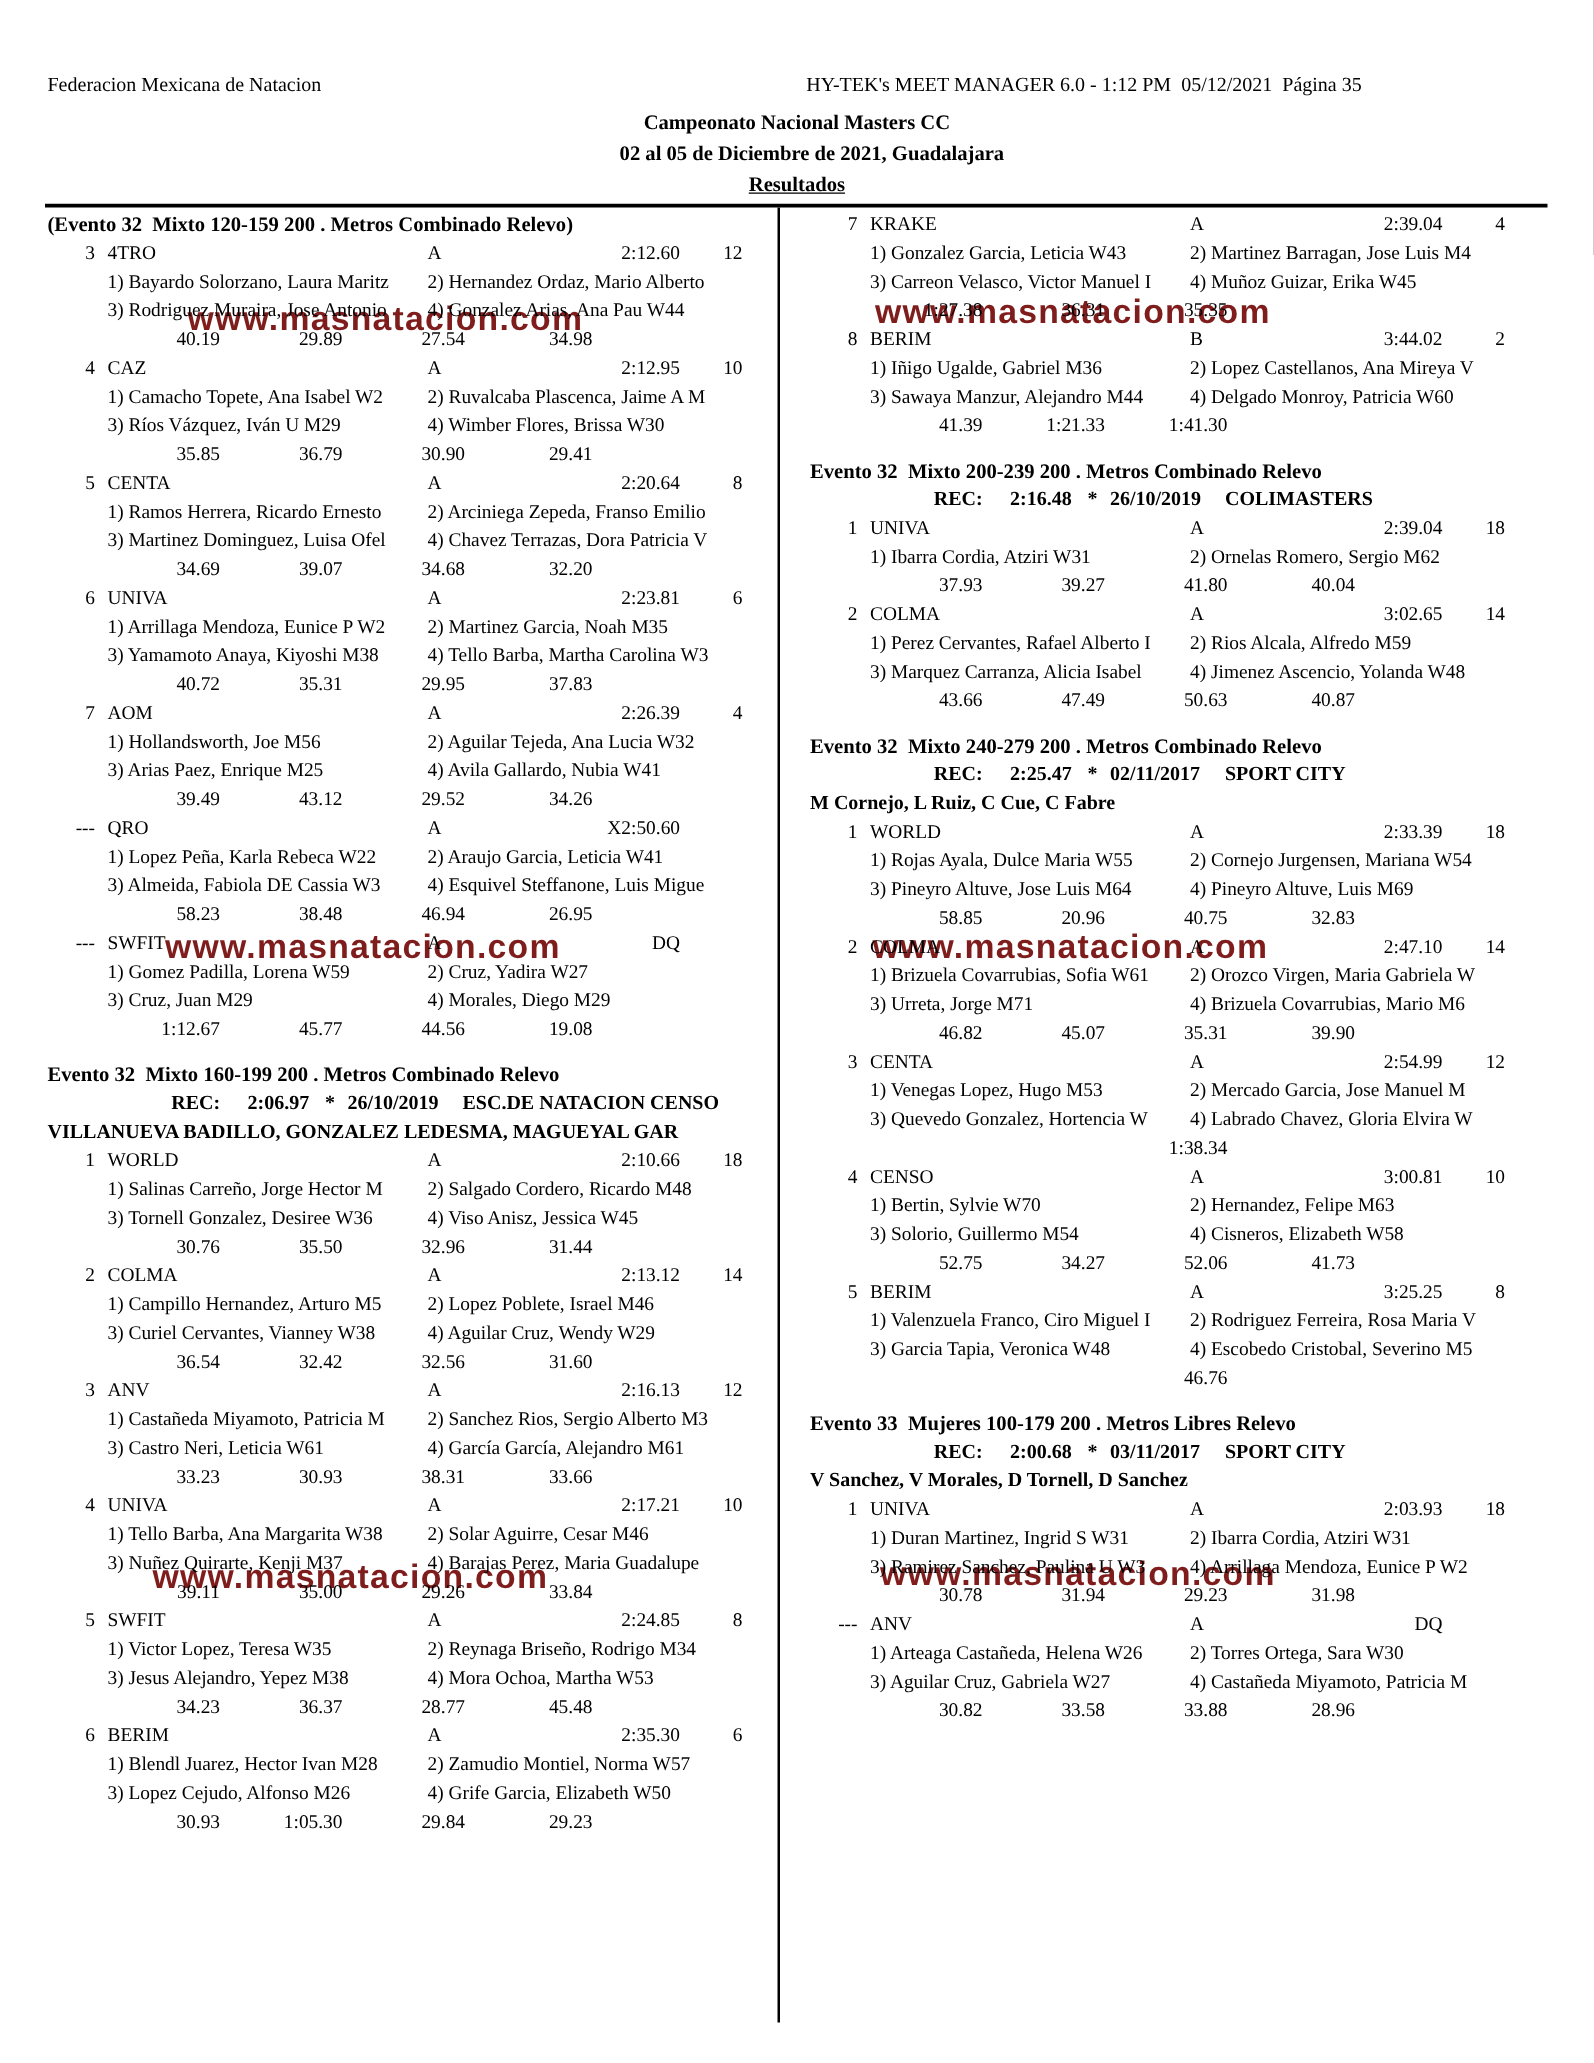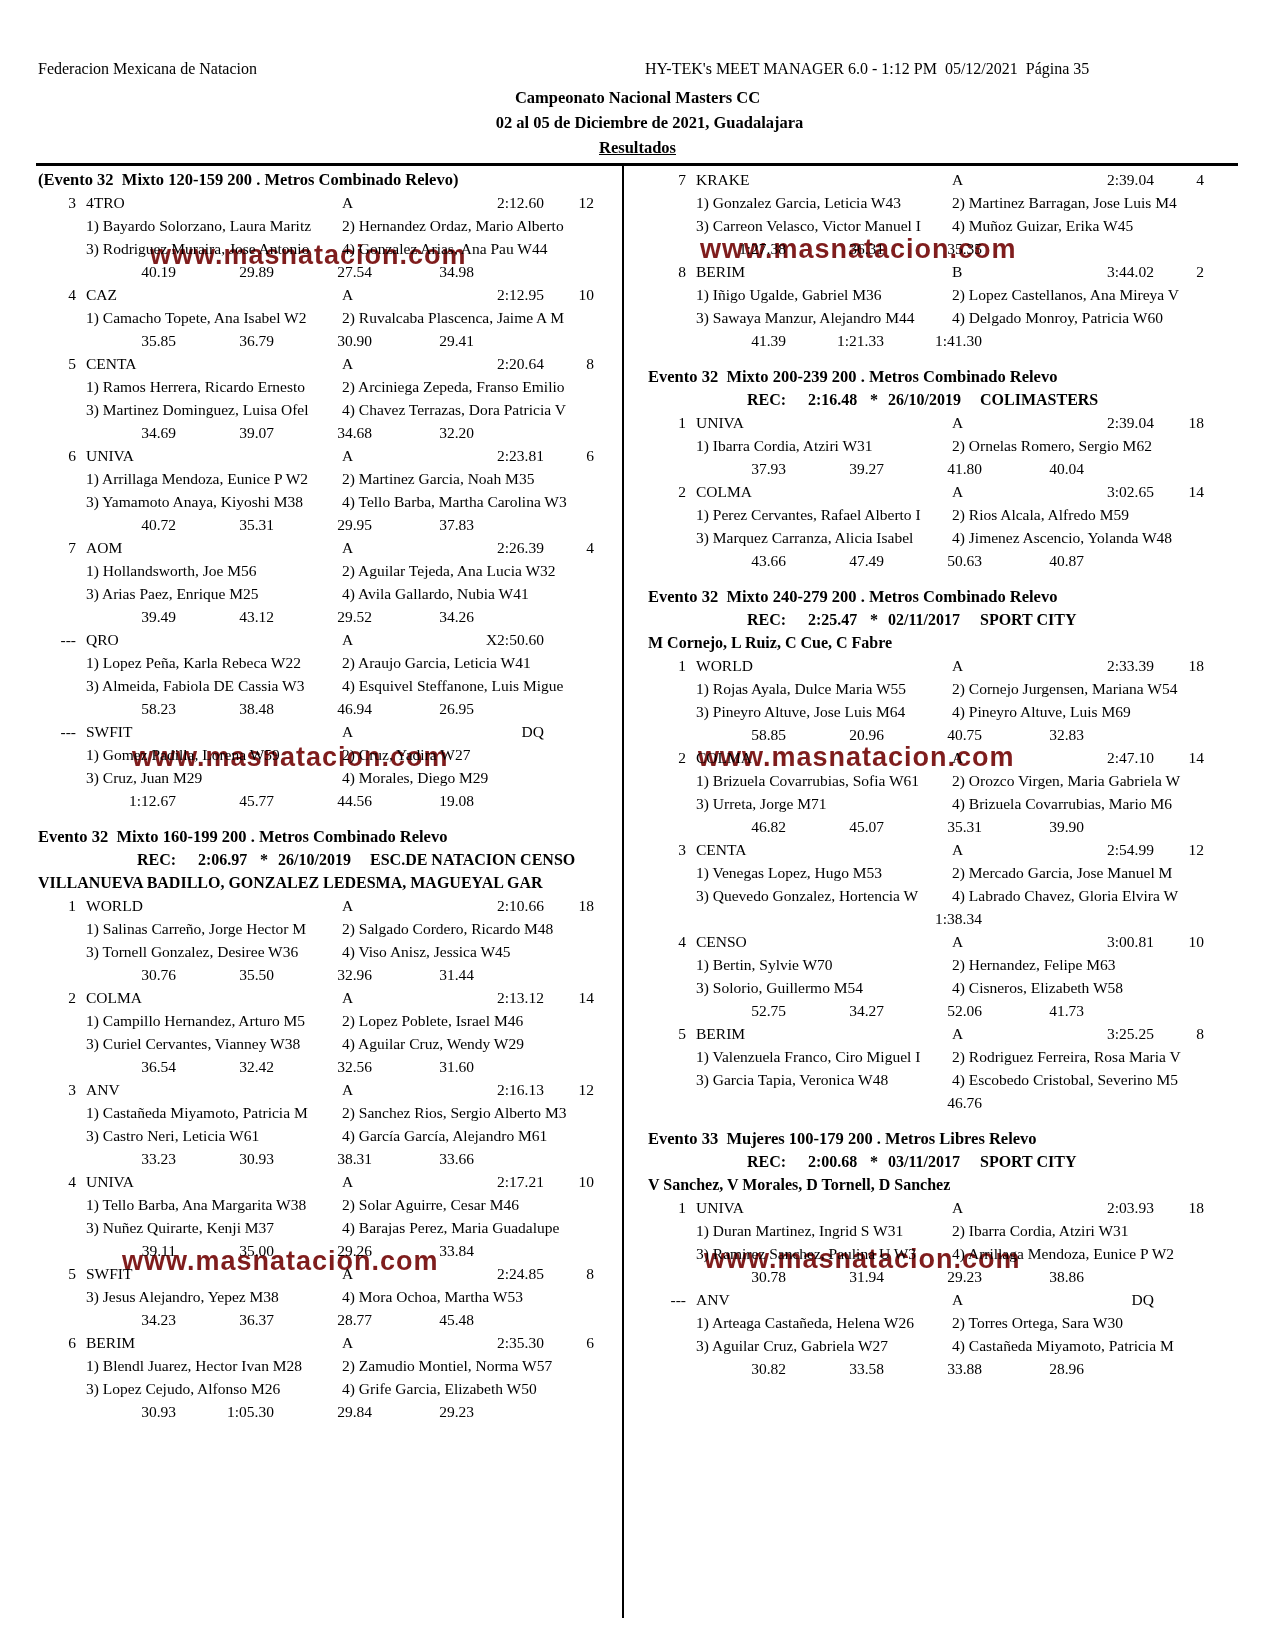--- a/index.html
+++ b/index.html
@@ -65,20 +65,21 @@
   <div class="divider"></div>
 
   <div class="col" id="col-left">
       <div class="line evt-title"><span class="t">(Evento 32  Mixto 120-159 200 . Metros Combinado Relevo)</span></div>
       <div class="line"><span class="rank">3</span><span class="team">4TRO</span><span class="relay">A</span><span class="ftime">2:12.60</span><span class="pts">12</span></div>
       <div class="line"><span class="n1">1) Bayardo Solorzano, Laura Maritz</span><span class="n2">2) Hernandez Ordaz, Mario Alberto</span></div>
       <div class="line"><span class="n1">3) Rodriguez Muraira, Jose Antonio</span><span class="n2">4) Gonzalez Arias, Ana Pau W44</span></div>
       <div class="line"><span class="sp0">40.19</span><span class="sp1">29.89</span><span class="sp2">27.54</span><span class="sp3">34.98</span></div>
       <div class="line"><span class="rank">4</span><span class="team">CAZ</span><span class="relay">A</span><span class="ftime">2:12.95</span><span class="pts">10</span></div>
       <div class="line"><span class="n1">1) Camacho Topete, Ana Isabel W2</span><span class="n2">2) Ruvalcaba Plascenca, Jaime A M</span></div>
+      <div class="line"><span class="n1">3) Ríos Vázquez, Iván U M29</span><span class="n2">4) Wimber Flores, Brissa W30</span></div>
       <div class="line"><span class="sp0">35.85</span><span class="sp1">36.79</span><span class="sp2">30.90</span><span class="sp3">29.41</span></div>
       <div class="line"><span class="rank">5</span><span class="team">CENTA</span><span class="relay">A</span><span class="ftime">2:20.64</span><span class="pts">8</span></div>
       <div class="line"><span class="n1">1) Ramos Herrera, Ricardo Ernesto</span><span class="n2">2) Arciniega Zepeda, Franso Emilio</span></div>
       <div class="line"><span class="n1">3) Martinez Dominguez, Luisa Ofel</span><span class="n2">4) Chavez Terrazas, Dora Patricia V</span></div>
       <div class="line"><span class="sp0">34.69</span><span class="sp1">39.07</span><span class="sp2">34.68</span><span class="sp3">32.20</span></div>
       <div class="line"><span class="rank">6</span><span class="team">UNIVA</span><span class="relay">A</span><span class="ftime">2:23.81</span><span class="pts">6</span></div>
       <div class="line"><span class="n1">1) Arrillaga Mendoza, Eunice P W2</span><span class="n2">2) Martinez Garcia, Noah M35</span></div>
       <div class="line"><span class="n1">3) Yamamoto Anaya, Kiyoshi M38</span><span class="n2">4) Tello Barba, Martha Carolina W3</span></div>
       <div class="line"><span class="sp0">40.72</span><span class="sp1">35.31</span><span class="sp2">29.95</span><span class="sp3">37.83</span></div>
       <div class="line"><span class="rank">7</span><span class="team">AOM</span><span class="relay">A</span><span class="ftime">2:26.39</span><span class="pts">4</span></div>
@@ -106,20 +107,21 @@
       <div class="line"><span class="sp0">36.54</span><span class="sp1">32.42</span><span class="sp2">32.56</span><span class="sp3">31.60</span></div>
       <div class="line"><span class="rank">3</span><span class="team">ANV</span><span class="relay">A</span><span class="ftime">2:16.13</span><span class="pts">12</span></div>
       <div class="line"><span class="n1">1) Castañeda Miyamoto, Patricia M</span><span class="n2">2) Sanchez Rios, Sergio Alberto M3</span></div>
       <div class="line"><span class="n1">3) Castro Neri, Leticia W61</span><span class="n2">4) García García, Alejandro M61</span></div>
       <div class="line"><span class="sp0">33.23</span><span class="sp1">30.93</span><span class="sp2">38.31</span><span class="sp3">33.66</span></div>
       <div class="line"><span class="rank">4</span><span class="team">UNIVA</span><span class="relay">A</span><span class="ftime">2:17.21</span><span class="pts">10</span></div>
       <div class="line"><span class="n1">1) Tello Barba, Ana Margarita W38</span><span class="n2">2) Solar Aguirre, Cesar M46</span></div>
       <div class="line"><span class="n1">3) Nuñez Quirarte, Kenji M37</span><span class="n2">4) Barajas Perez, Maria Guadalupe</span></div>
       <div class="line"><span class="sp0">39.11</span><span class="sp1">35.00</span><span class="sp2">29.26</span><span class="sp3">33.84</span></div>
       <div class="line"><span class="rank">5</span><span class="team">SWFIT</span><span class="relay">A</span><span class="ftime">2:24.85</span><span class="pts">8</span></div>
+      <div class="line"><span class="n1">1) Victor Lopez, Teresa W35</span><span class="n2">2) Reynaga Briseño, Rodrigo M34</span></div>
       <div class="line"><span class="n1">3) Jesus Alejandro, Yepez M38</span><span class="n2">4) Mora Ochoa, Martha W53</span></div>
       <div class="line"><span class="sp0">34.23</span><span class="sp1">36.37</span><span class="sp2">28.77</span><span class="sp3">45.48</span></div>
       <div class="line"><span class="rank">6</span><span class="team">BERIM</span><span class="relay">A</span><span class="ftime">2:35.30</span><span class="pts">6</span></div>
       <div class="line"><span class="n1">1) Blendl Juarez, Hector Ivan M28</span><span class="n2">2) Zamudio Montiel, Norma W57</span></div>
       <div class="line"><span class="n1">3) Lopez Cejudo, Alfonso M26</span><span class="n2">4) Grife Garcia, Elizabeth W50</span></div>
       <div class="line"><span class="sp0">30.93</span><span class="sp1">1:05.30</span><span class="sp2">29.84</span><span class="sp3">29.23</span></div>
     </div>
   <div class="col" id="col-right">
       <div class="line"><span class="rank">7</span><span class="team">KRAKE</span><span class="relay">A</span><span class="ftime">2:39.04</span><span class="pts">4</span></div>
       <div class="line"><span class="n1">1) Gonzalez Garcia, Leticia W43</span><span class="n2">2) Martinez Barragan, Jose Luis M4</span></div>
@@ -160,20 +162,20 @@
       <div class="line"><span class="rank">5</span><span class="team">BERIM</span><span class="relay">A</span><span class="ftime">3:25.25</span><span class="pts">8</span></div>
       <div class="line"><span class="n1">1) Valenzuela Franco, Ciro Miguel I</span><span class="n2">2) Rodriguez Ferreira, Rosa Maria V</span></div>
       <div class="line"><span class="n1">3) Garcia Tapia, Veronica W48</span><span class="n2">4) Escobedo Cristobal, Severino M5</span></div>
       <div class="line"><span class="sp0"></span><span class="sp1"></span><span class="sp2">46.76</span><span class="sp3"></span></div>
       <div class="line evt-title gap"><span class="t">Evento 33  Mujeres 100-179 200 . Metros Libres Relevo</span></div>
       <div class="line evt-rec"><span class="rec-label">REC:</span><span class="rec-time">2:00.68</span><span class="rec-star">*</span><span class="rec-date">03/11/2017</span><span class="rec-team">SPORT CITY</span></div>
       <div class="line evt-holders"><span class="t">V Sanchez, V Morales, D Tornell, D Sanchez</span></div>
       <div class="line"><span class="rank">1</span><span class="team">UNIVA</span><span class="relay">A</span><span class="ftime">2:03.93</span><span class="pts">18</span></div>
       <div class="line"><span class="n1">1) Duran Martinez, Ingrid S W31</span><span class="n2">2) Ibarra Cordia, Atziri W31</span></div>
       <div class="line"><span class="n1">3) Ramirez Sanchez, Paulina U W3</span><span class="n2">4) Arrillaga Mendoza, Eunice P W2</span></div>
-      <div class="line"><span class="sp0">30.78</span><span class="sp1">31.94</span><span class="sp2">29.23</span><span class="sp3">38.86</span></div>
+      <div class="line"><span class="sp0">30.78</span><span class="sp1">31.94</span><span class="sp2">29.23</span><span class="sp3">31.98</span></div>
       <div class="line"><span class="rank">---</span><span class="team">ANV</span><span class="relay">A</span><span class="ftime">DQ</span><span class="pts"></span></div>
       <div class="line"><span class="n1">1) Arteaga Castañeda, Helena W26</span><span class="n2">2) Torres Ortega, Sara W30</span></div>
       <div class="line"><span class="n1">3) Aguilar Cruz, Gabriela W27</span><span class="n2">4) Castañeda Miyamoto, Patricia M</span></div>
       <div class="line"><span class="sp0">30.82</span><span class="sp1">33.58</span><span class="sp2">33.88</span><span class="sp3">28.96</span></div>
     </div>
 
 </div>
 
 </body></html>

